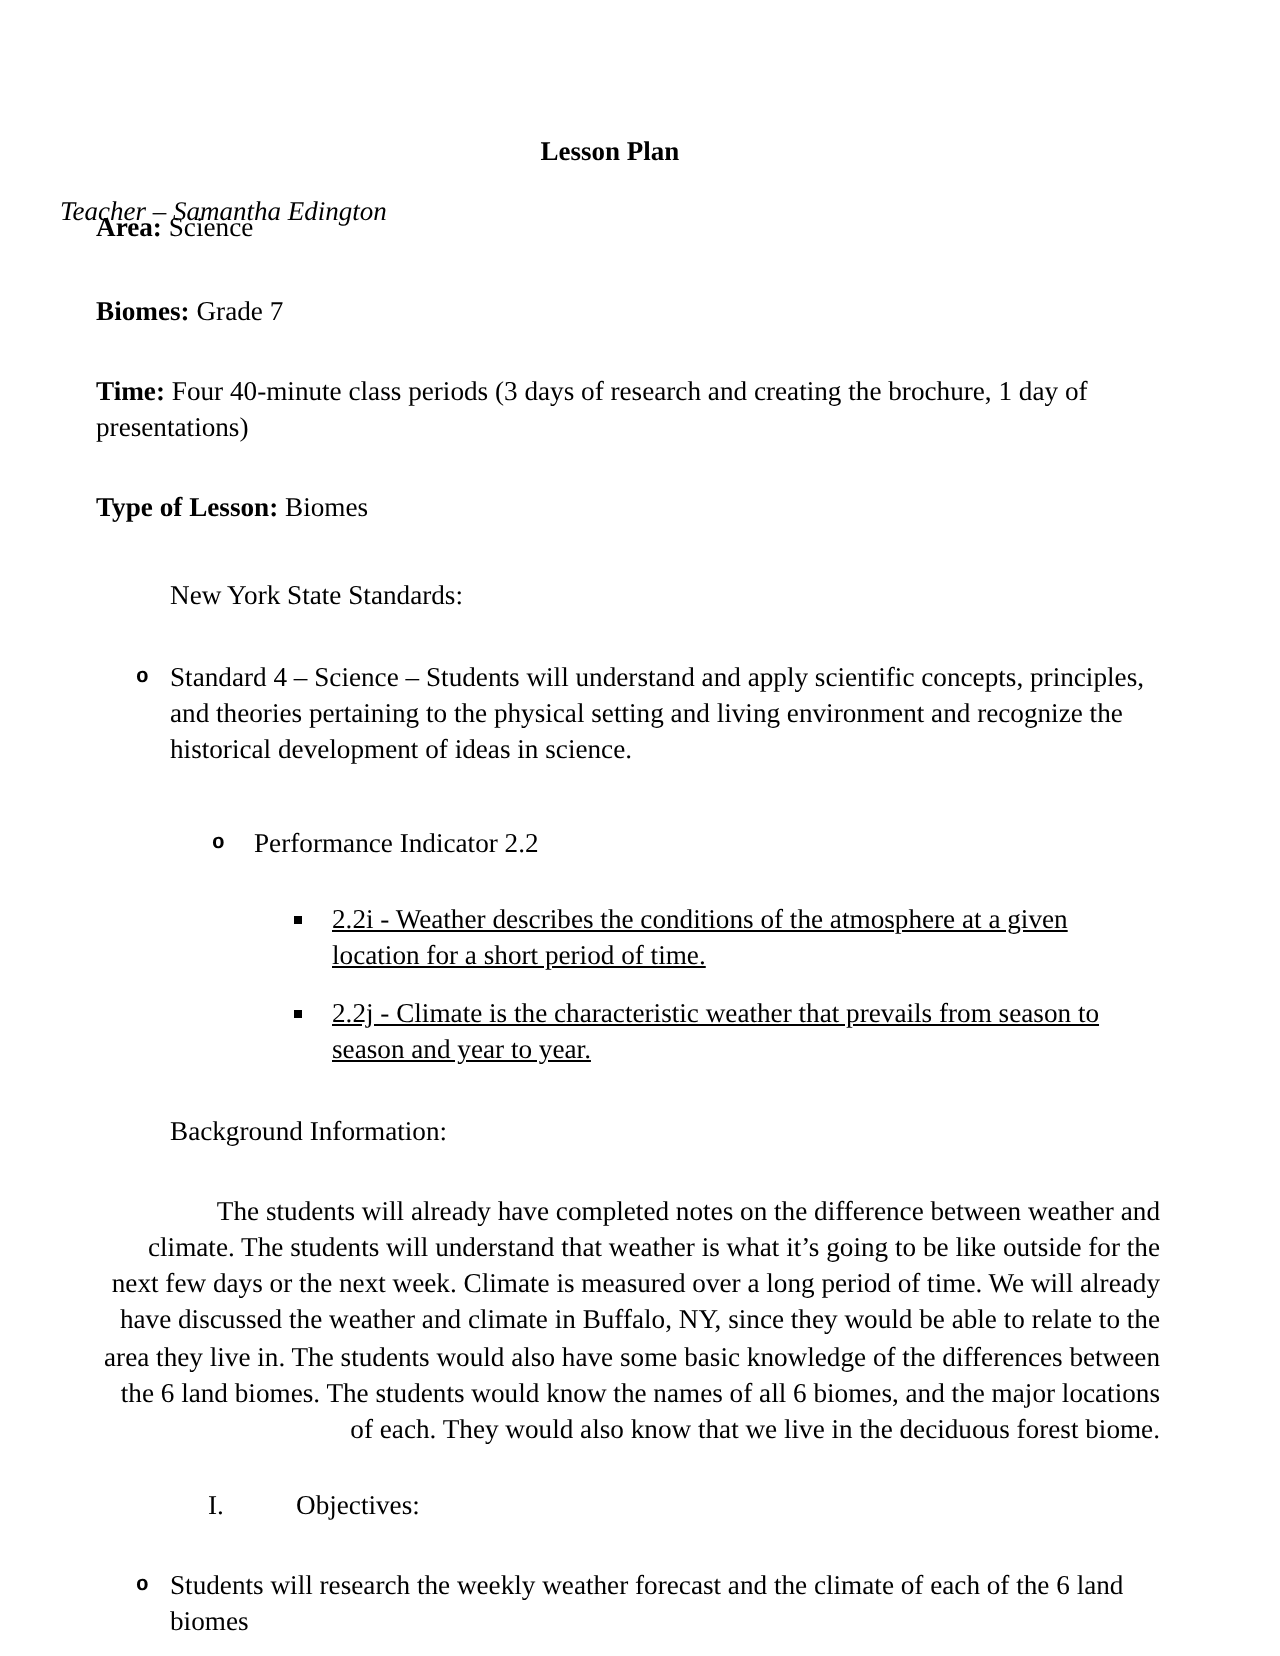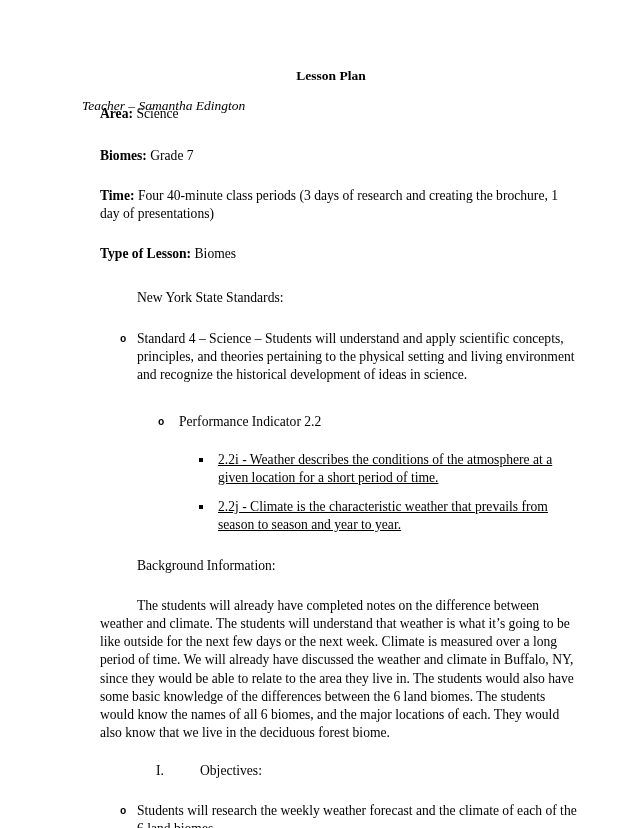--- a/index.html
+++ b/index.html
@@ -12,21 +12,21 @@
     height: 828px;
     font-family: "Liberation Serif", "DejaVu Serif", serif;
     color: #000000;
     -webkit-font-smoothing: antialiased;
   }
   .page {
     position: relative;
     width: 640px;
     height: 828px;
     box-sizing: border-box;
-    padding: 68px 60px 0 100px;
+    padding: 68px 60px 0 48px;
     background: #ffffff;
     overflow: hidden;
   }
   .doc-title {
     text-align: center;
     font-weight: bold;
     font-size: 13.5px;
     line-height: 1.15;
     margin: 0 0 0 -18px;
   }
@@ -53,21 +53,21 @@
     font-weight: normal;
     line-height: 1.33;
     margin: 0 0 0 0;
     padding-left: 37px;
   }
   .body-para {
     font-size: 13.6px;
     line-height: 1.33;
     margin: 0;
     text-indent: 37px;
-    text-align: left;
+    text-align: right;
   }
   ul.lvl {
     list-style: none;
     margin: 0;
     padding: 0;
   }
   ul.lvl > li {
     position: relative;
     font-size: 13.6px;
     line-height: 1.33;

